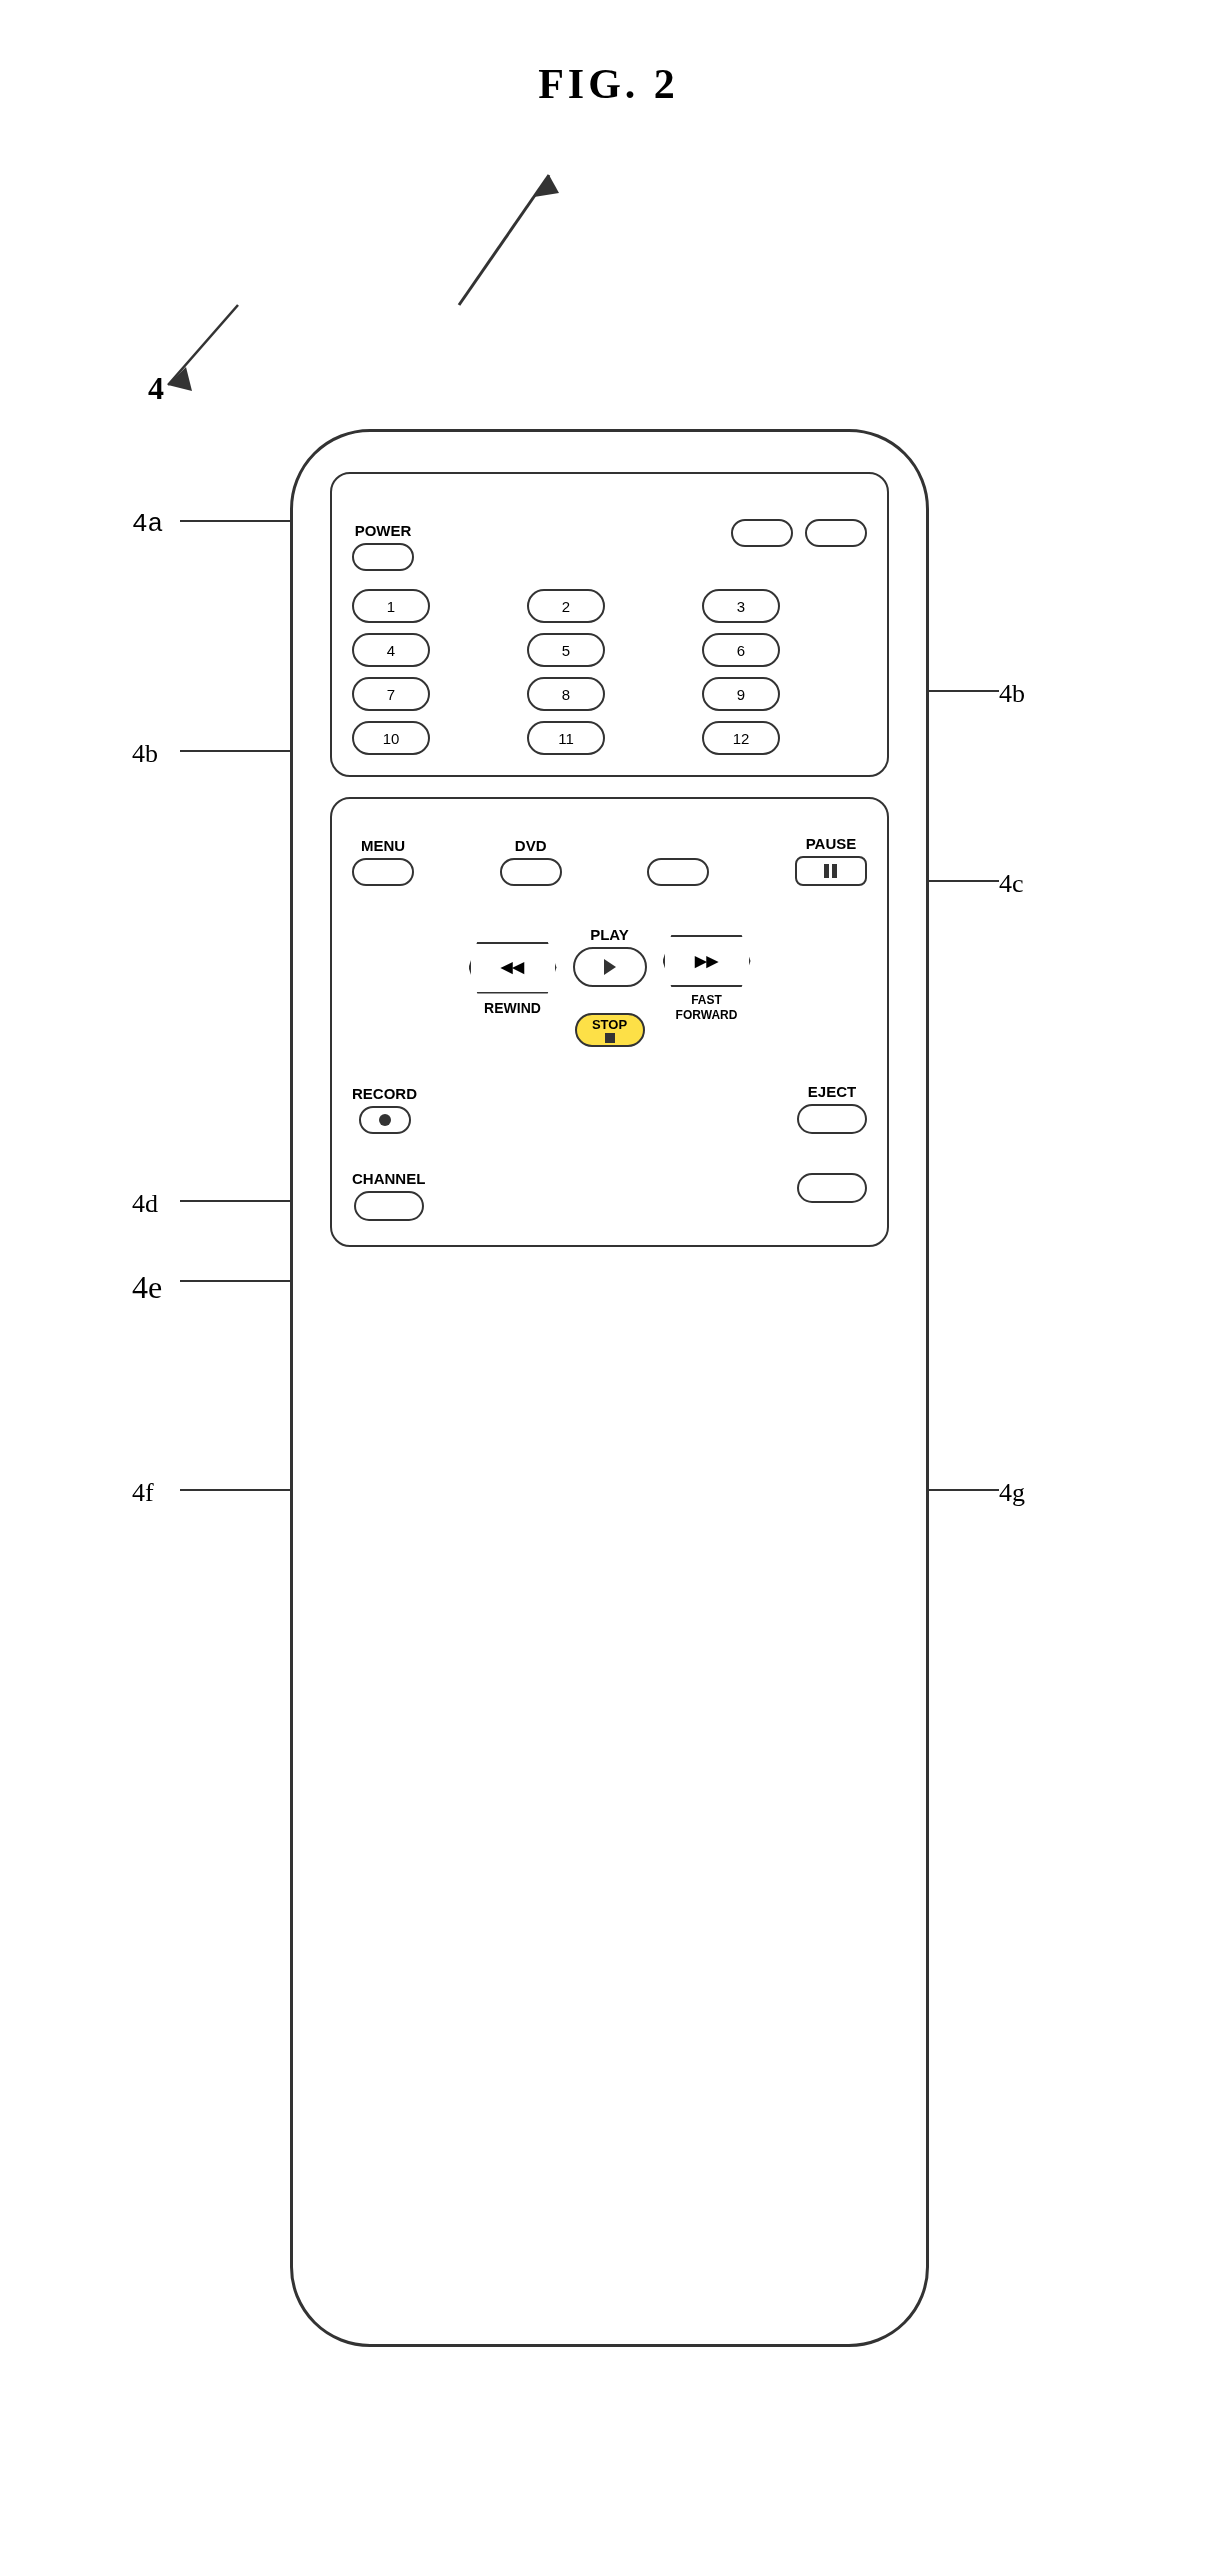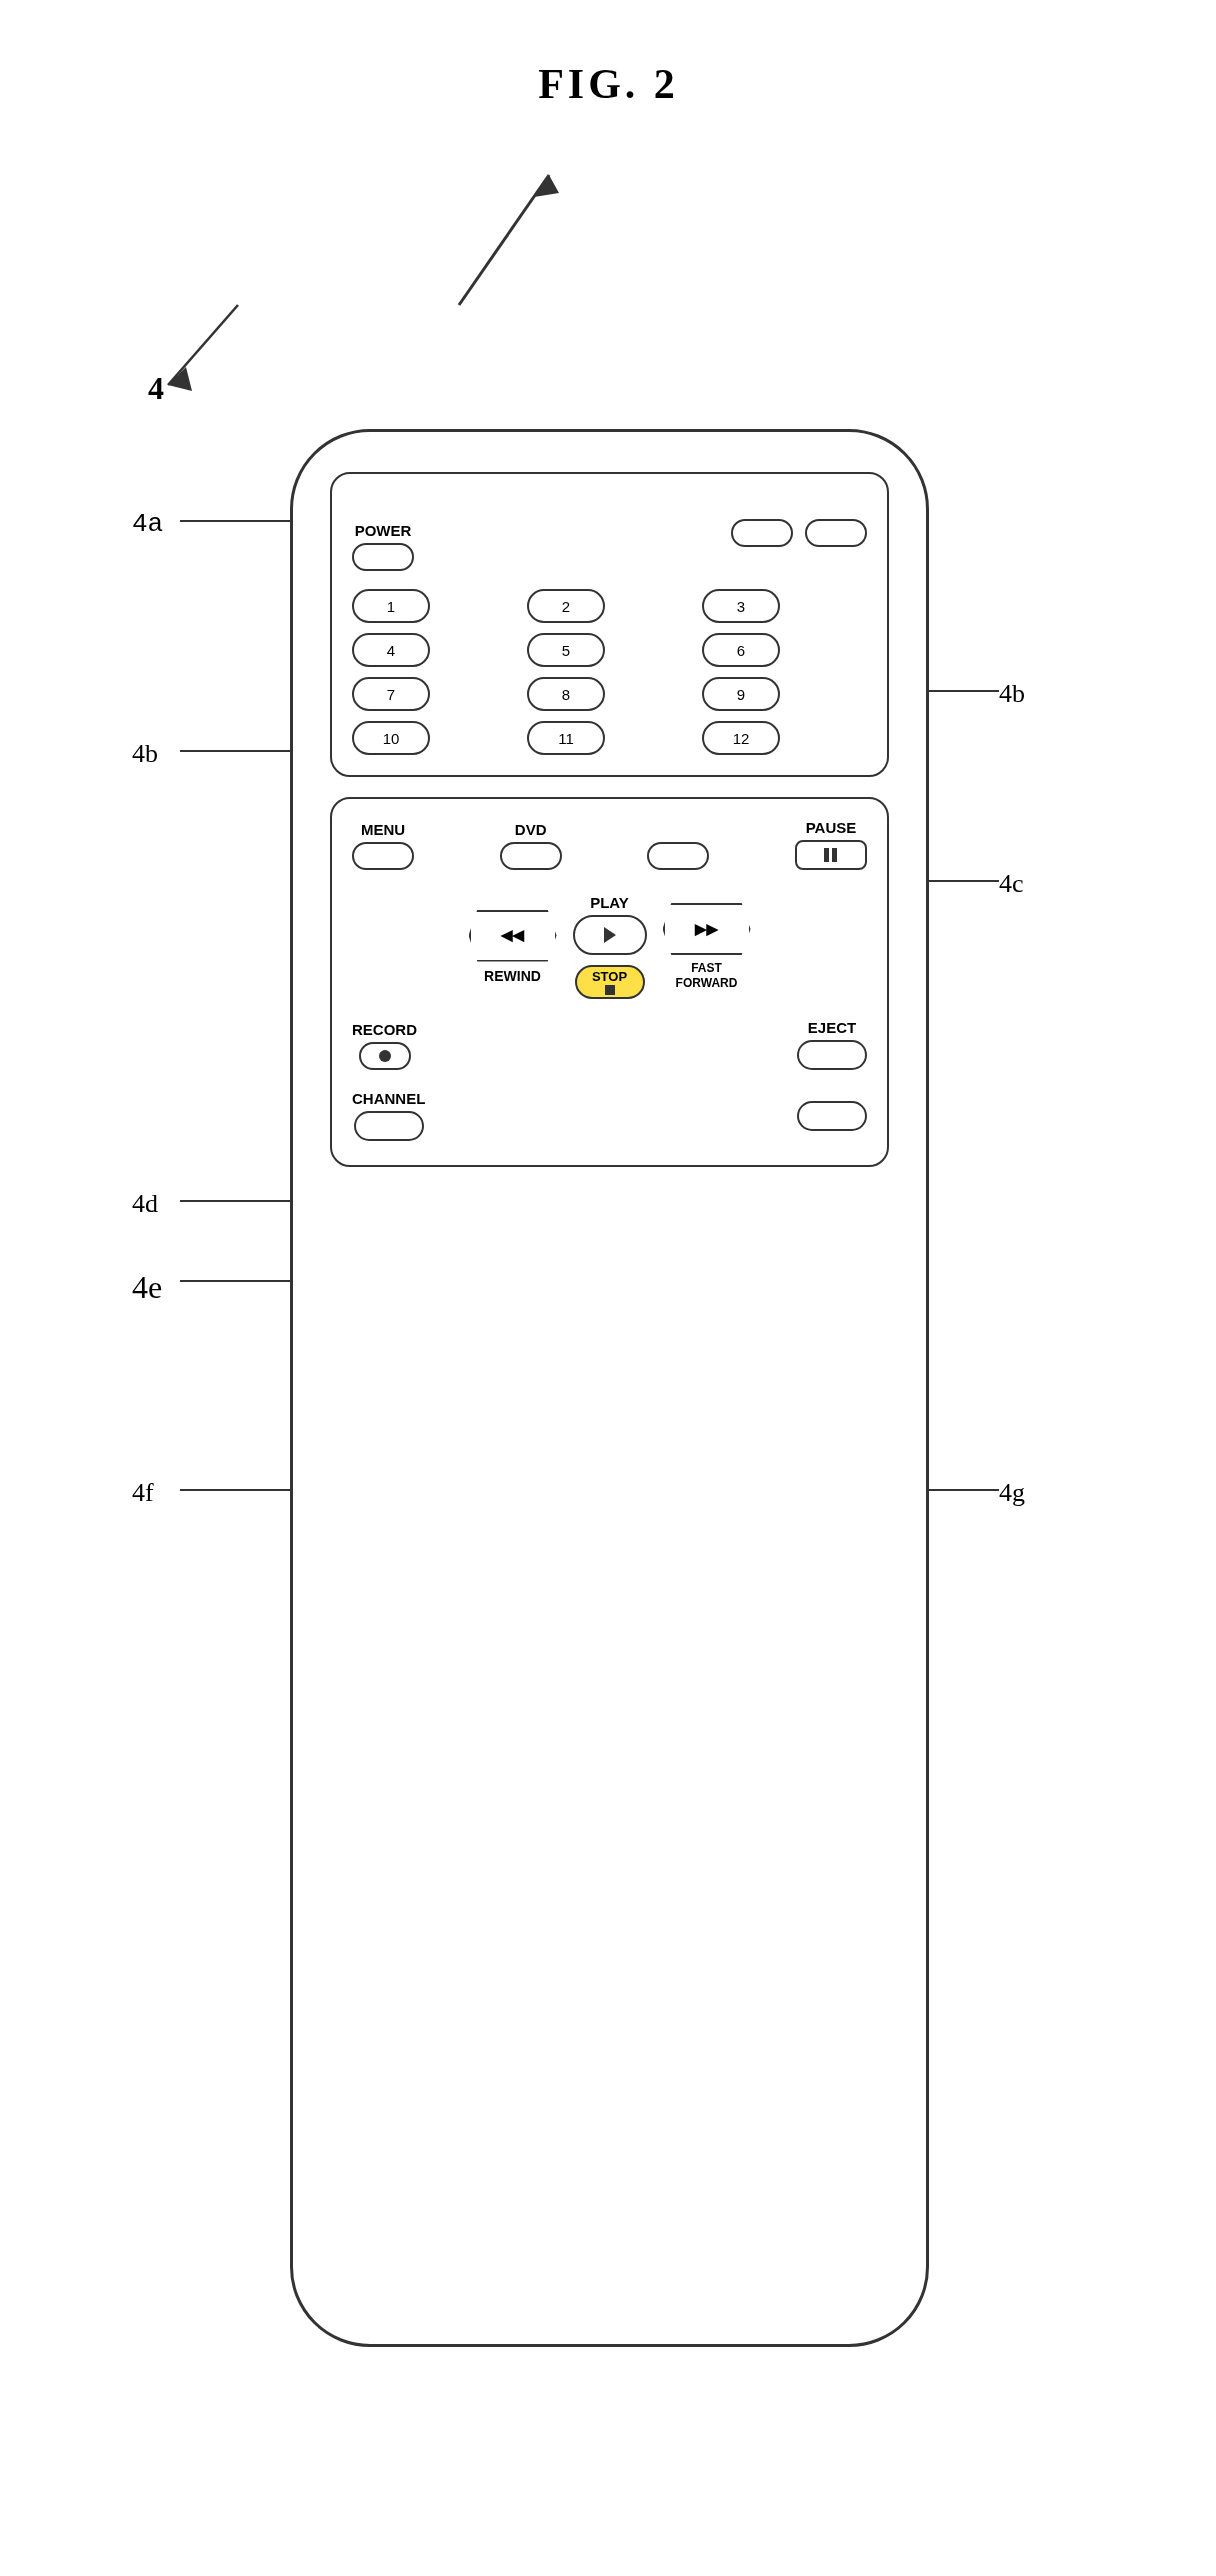--- a/index.html
+++ b/index.html
@@ -218,20 +218,21 @@
       align-items: flex-end;
       justify-content: space-between;
       gap: 8px;
     }
 
     .btn-with-label {
       display: flex;
       flex-direction: column;
       align-items: center;
       gap: 4px;
+      margin-top: 16px;
     }
 
     .btn-pause {
       width: 72px;
       height: 30px;
       border: 2px solid #333;
       border-radius: 8px;
       background: #ffffff;
       cursor: pointer;
       display: flex;

